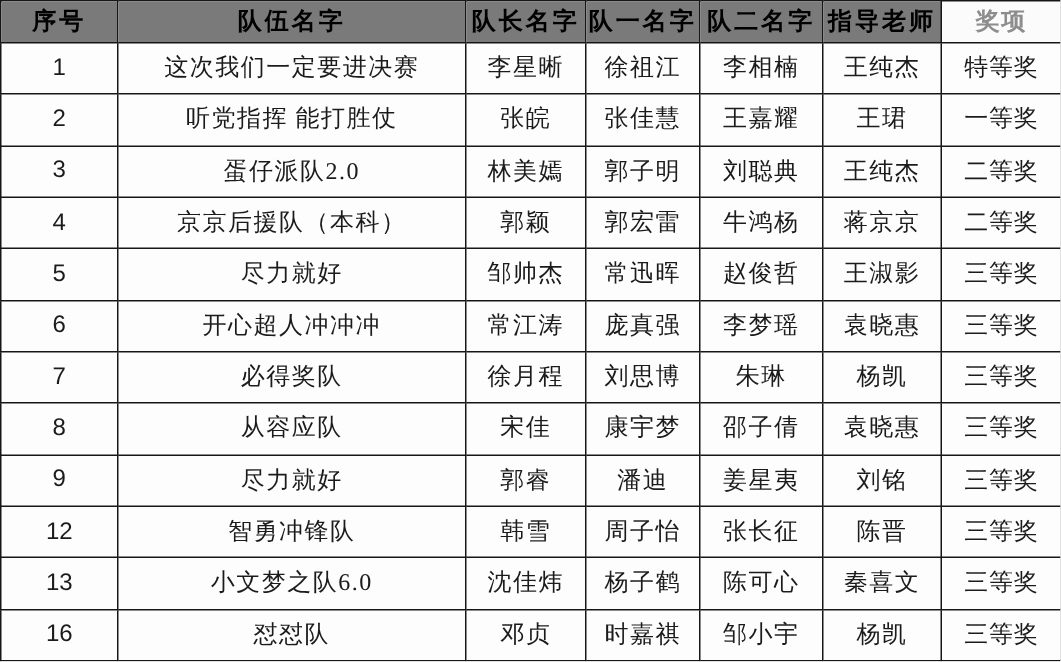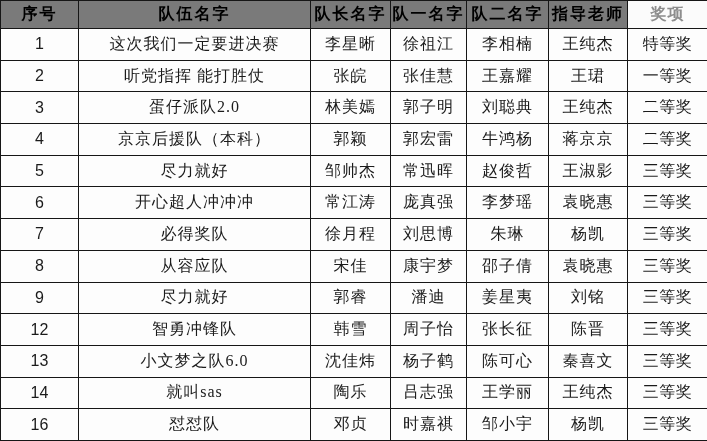--- a/index.html
+++ b/index.html
@@ -186,29 +186,20 @@
         <tr>
           <td class="c0">13</td>
           <td class="c1">小文梦之队6.0</td>
           <td class="c2">沈佳炜</td>
           <td class="c3">杨子鹤</td>
           <td class="c4">陈可心</td>
           <td class="c5">秦喜文</td>
           <td class="c6">三等奖</td>
         </tr>
         <tr>
-          <td class="c0">14</td>
-          <td class="c1">就叫sas</td>
-          <td class="c2">陶乐</td>
-          <td class="c3">吕志强</td>
-          <td class="c4">王学丽</td>
-          <td class="c5">王纯杰</td>
-          <td class="c6">三等奖</td>
-        </tr>
-        <tr>
           <td class="c0">16</td>
           <td class="c1">怼怼队</td>
           <td class="c2">邓贞</td>
           <td class="c3">时嘉祺</td>
           <td class="c4">邹小宇</td>
           <td class="c5">杨凯</td>
           <td class="c6">三等奖</td>
         </tr>
       </tbody>
   </table>

